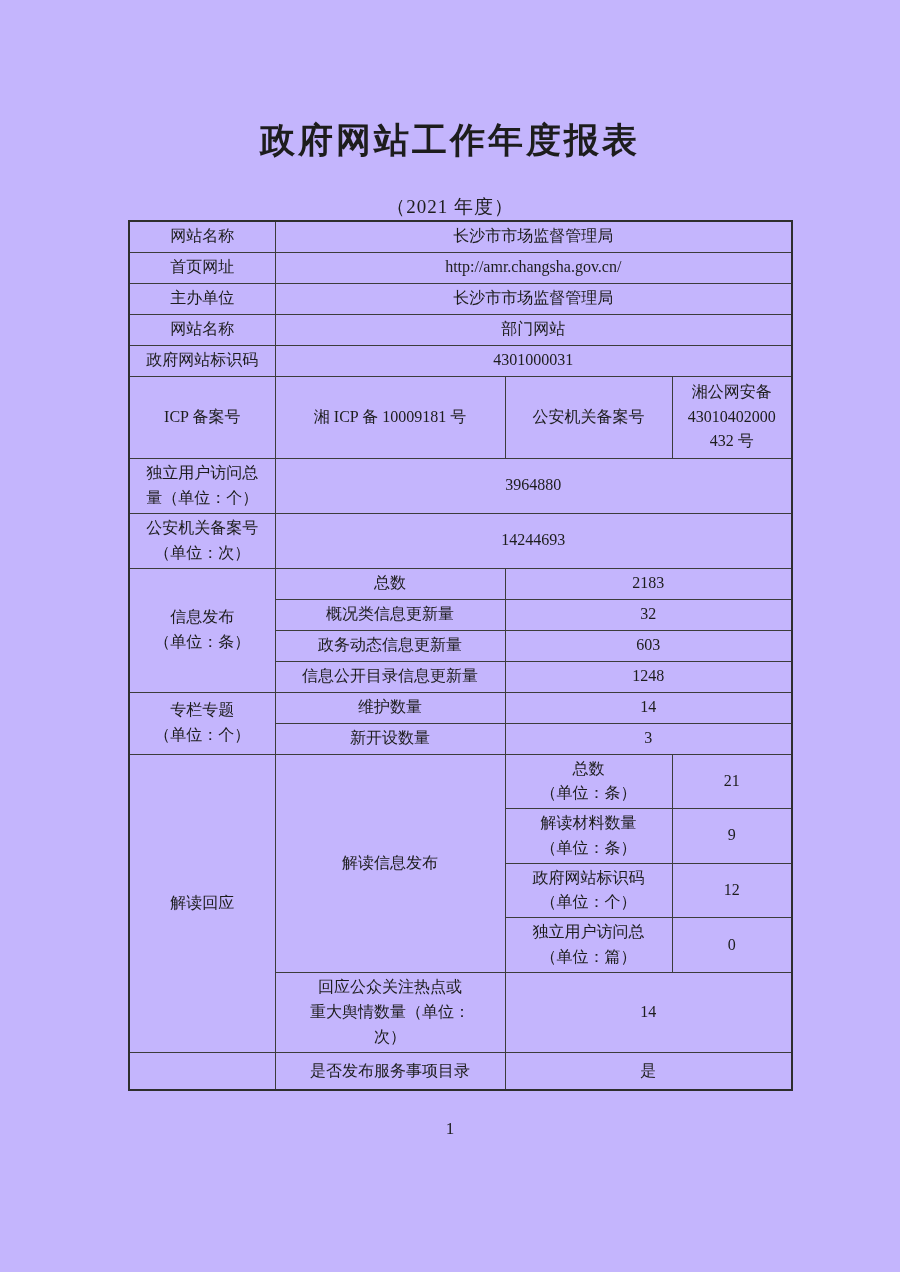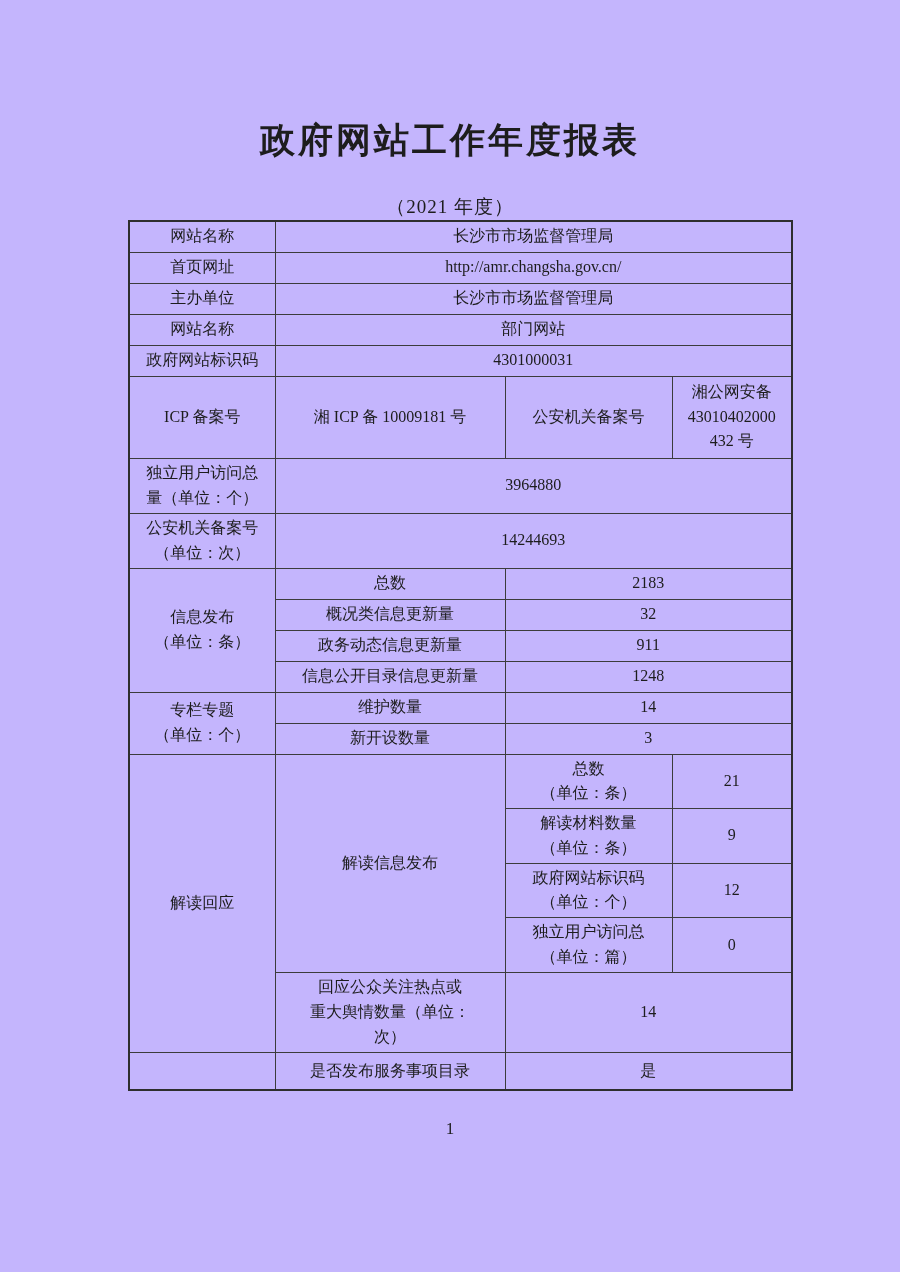--- a/index.html
+++ b/index.html
@@ -124,21 +124,21 @@
 （单位：条）</td>
         <td>总数</td>
         <td colspan="2">2183</td>
       </tr>
       <tr class="h31">
         <td>概况类信息更新量</td>
         <td colspan="2">32</td>
       </tr>
       <tr class="h31">
         <td>政务动态信息更新量</td>
-        <td colspan="2">911</td>
+        <td colspan="2">603</td>
       </tr>
       <tr class="h31">
         <td>信息公开目录信息更新量</td>
         <td colspan="2">1248</td>
       </tr>
       <tr class="h31">
         <td rowspan="2">专栏专题
 （单位：个）</td>
         <td>维护数量</td>
         <td colspan="2">14</td>

